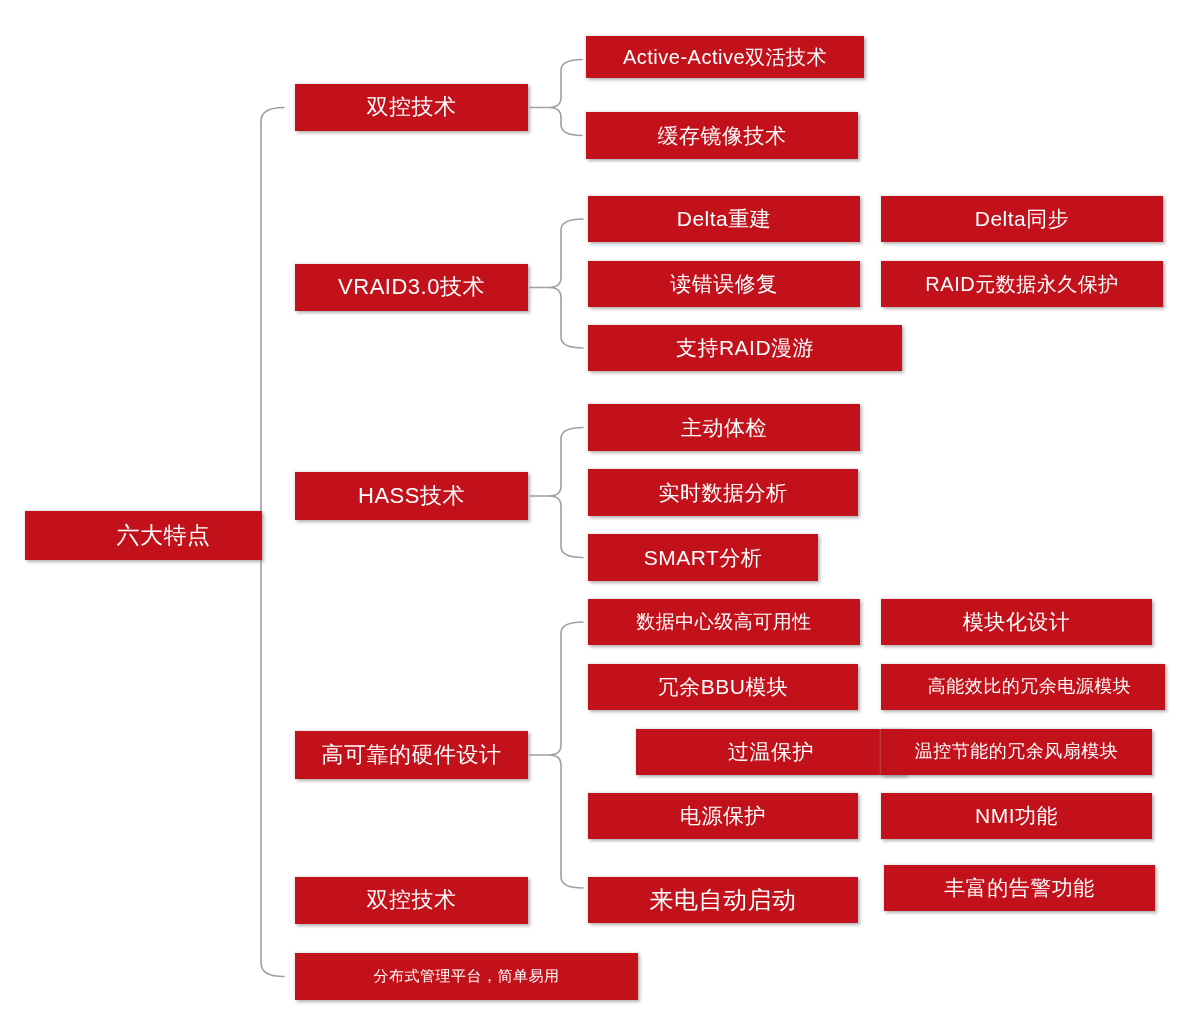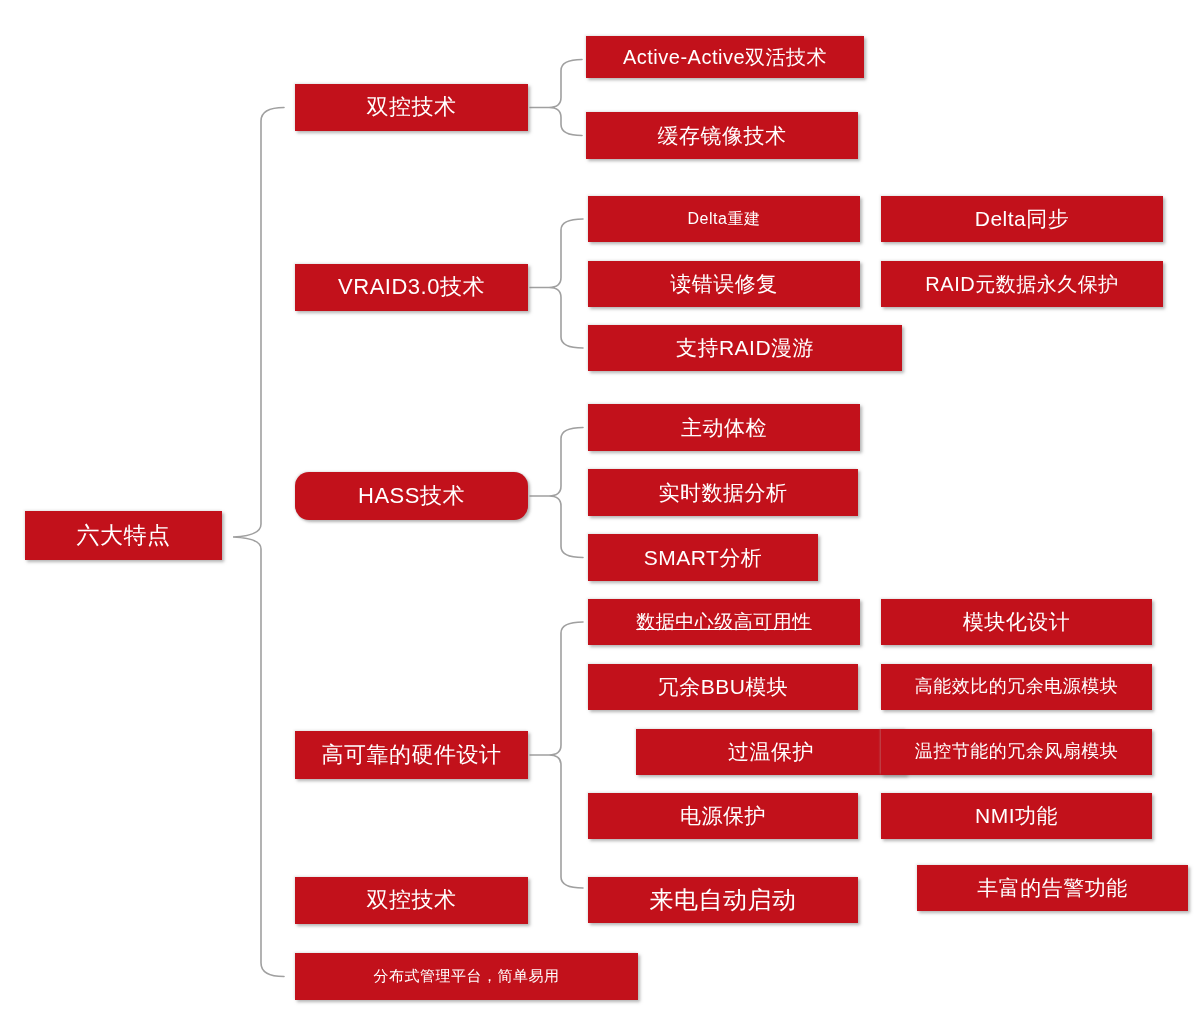--- a/index.html
+++ b/index.html
@@ -64,47 +64,47 @@
              M 583 427.5 Q 561 427.5 561 438.5 L 561 486
              Q 561 496 549 496 Q 561 496 561 506
              L 561 546.5 Q 561 557.5 583 557.5"></path>
 
     <path d="M 530 755 L 549 755
              M 583 622 Q 561 622 561 633 L 561 745
              Q 561 755 549 755 Q 561 755 561 765
              L 561 877 Q 561 888 583 888"></path>
   </svg>
 
-  <div class="node" style="left:25px;top:511px;width:197px;height:49px;font-size:23px;">六大特点</div>
+  <div class="node" style="left:25px;top:511px;width:197px;height:49px;font-size:23px;padding-left:40px;">六大特点</div>
 
   <div class="node" style="left:295px;top:84px;width:233px;height:47px;font-size:22px;">双控技术</div>
   <div class="node" style="left:295px;top:264px;width:233px;height:47px;font-size:22px;">VRAID3.0技术</div>
-  <div class="node" style="left:295px;top:472px;width:233px;height:48px;font-size:22px;border-radius:14px;">HASS技术</div>
+  <div class="node" style="left:295px;top:472px;width:233px;height:48px;font-size:22px;">HASS技术</div>
   <div class="node" style="left:295px;top:731px;width:233px;height:48px;font-size:22px;">高可靠的硬件设计</div>
   <div class="node" style="left:295px;top:877px;width:233px;height:47px;font-size:22px;">双控技术</div>
   <div class="node" style="left:295px;top:953px;width:343px;height:47px;font-size:15px;">分布式管理平台，简单易用</div>
 
   <div class="node" style="left:586px;top:36px;width:278px;height:42px;font-size:20px;">Active-Active双活技术</div>
   <div class="node" style="left:586px;top:112px;width:272px;height:47px;font-size:21px;">缓存镜像技术</div>
 
-  <div class="node" style="left:588px;top:196px;width:272px;height:46px;font-size:16px;">Delta重建</div>
+  <div class="node" style="left:588px;top:196px;width:272px;height:46px;font-size:21px;">Delta重建</div>
   <div class="node" style="left:588px;top:261px;width:272px;height:46px;font-size:21px;">读错误修复</div>
   <div class="node" style="left:588px;top:325px;width:314px;height:46px;font-size:21px;">支持RAID漫游</div>
   <div class="node" style="left:881px;top:196px;width:282px;height:46px;font-size:21px;">Delta同步</div>
   <div class="node" style="left:881px;top:261px;width:282px;height:46px;font-size:20px;">RAID元数据永久保护</div>
 
   <div class="node" style="left:588px;top:404px;width:272px;height:47px;font-size:21px;">主动体检</div>
   <div class="node" style="left:588px;top:469px;width:270px;height:47px;font-size:21px;">实时数据分析</div>
   <div class="node" style="left:588px;top:534px;width:230px;height:47px;font-size:21px;">SMART分析</div>
 
-  <div class="node" style="left:588px;top:599px;width:272px;height:46px;font-size:19px;text-decoration:underline;">数据中心级高可用性</div>
+  <div class="node" style="left:588px;top:599px;width:272px;height:46px;font-size:19px;">数据中心级高可用性</div>
   <div class="node" style="left:588px;top:664px;width:270px;height:46px;font-size:21px;">冗余BBU模块</div>
   <div class="node" style="left:588px;top:729px;width:270px;height:46px;font-size:21px;margin-left:48px;">过温保护</div>
   <div class="node" style="left:588px;top:793px;width:270px;height:46px;font-size:21px;">电源保护</div>
   <div class="node" style="left:588px;top:877px;width:270px;height:46px;font-size:24px;">来电自动启动</div>
 
   <div class="node" style="left:881px;top:599px;width:271px;height:46px;font-size:21px;">模块化设计</div>
-  <div class="node" style="left:881px;top:664px;width:271px;height:46px;font-size:18px;">高能效比的冗余电源模块</div>
+  <div class="node" style="left:881px;top:664px;width:271px;height:46px;font-size:18px;padding-left:13px;">高能效比的冗余电源模块</div>
   <div class="node" style="left:881px;top:729px;width:271px;height:46px;font-size:18px;">温控节能的冗余风扇模块</div>
   <div class="node" style="left:881px;top:793px;width:271px;height:46px;font-size:21px;">NMI功能</div>
-  <div class="node" style="left:917px;top:865px;width:271px;height:46px;font-size:21px;">丰富的告警功能</div>
+  <div class="node" style="left:884px;top:865px;width:271px;height:46px;font-size:21px;">丰富的告警功能</div>
 
 </div>
 
 </body></html>

